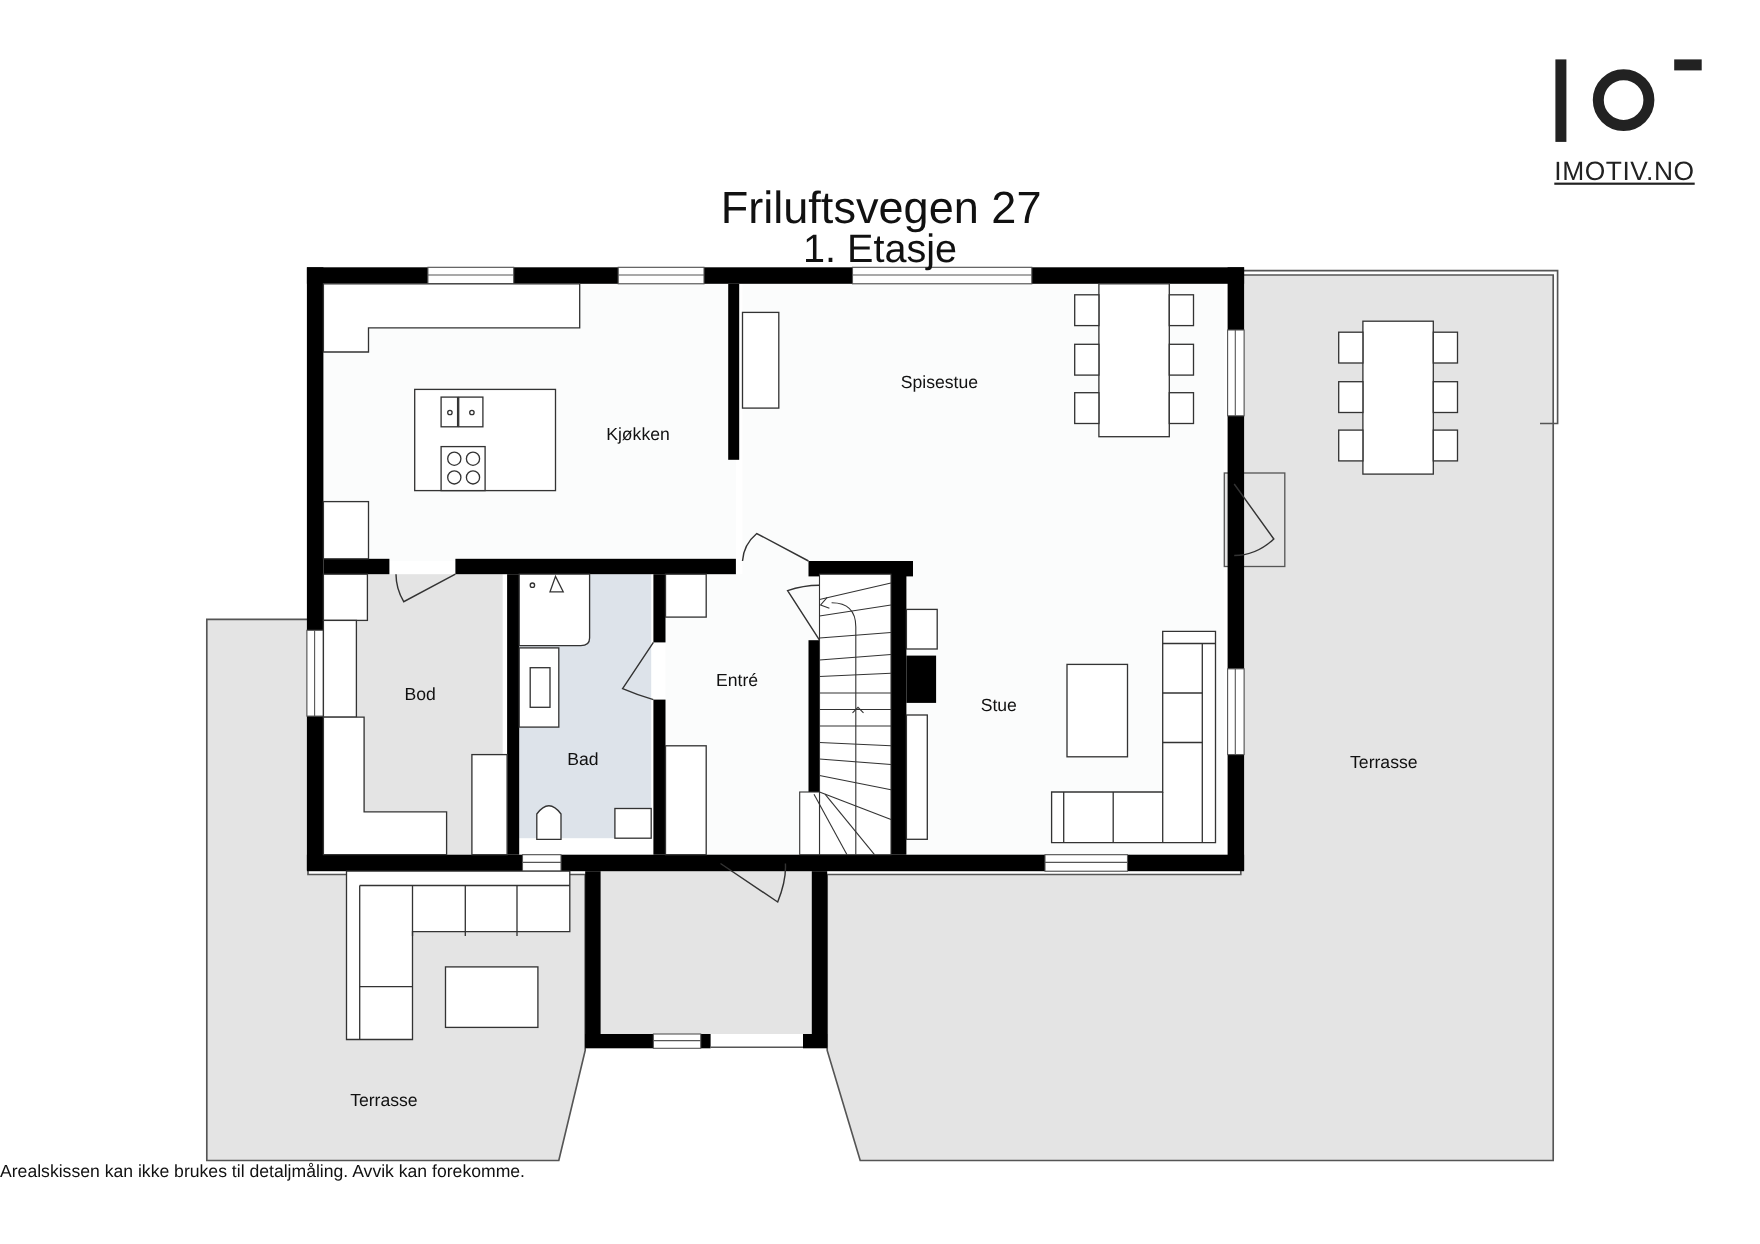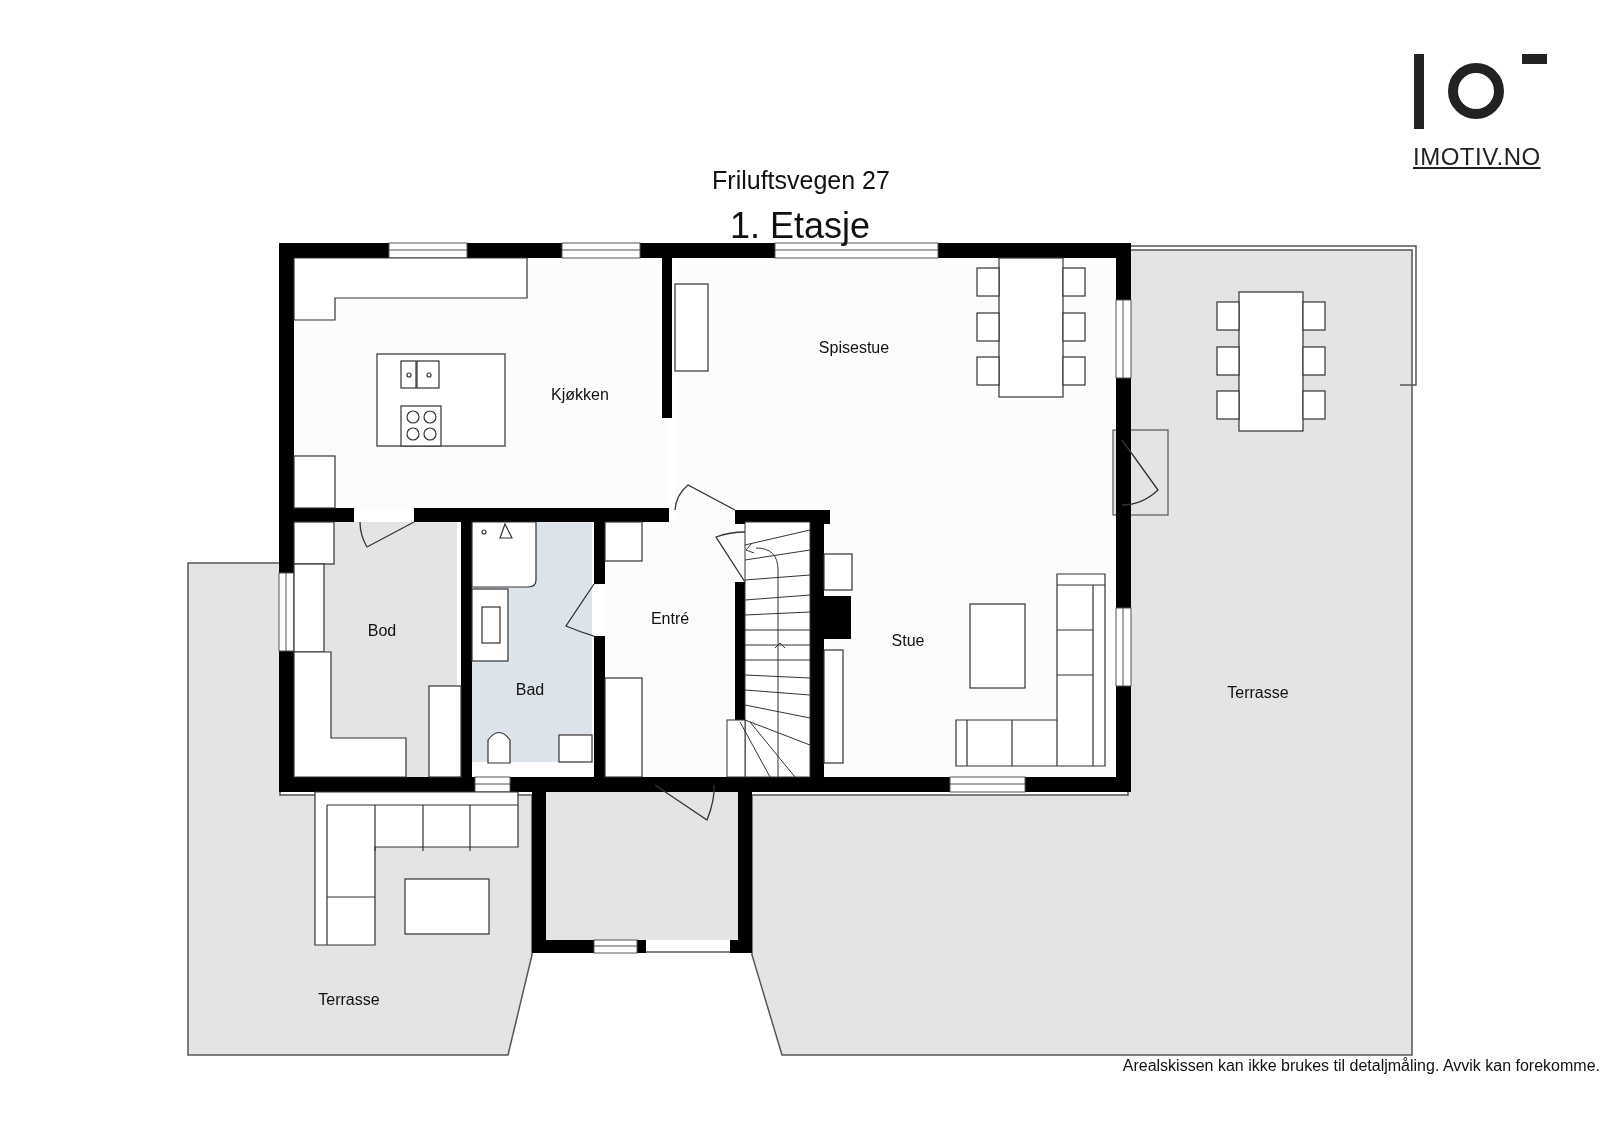--- a/index.html
+++ b/index.html
@@ -1,22 +1,22 @@
 <!DOCTYPE html>
 <html><head>
 <meta charset="utf-8">
 <style>
   html, body { margin:0; padding:0; background:#ffffff; }
   body { width:1600px; height:1131px; position:relative; overflow:hidden; font-family:"Liberation Sans", sans-serif; }
   #plan { position:absolute; left:0; top:0; width:1600px; height:1131px; }
   .title { position:absolute; left:0; width:1600px; text-align:center; color:#111; }
-  #t1 { top:166px; font-size:25px; left:1px; }
+  #t1 { top:166px; font-size:41px; left:1px; }
   #t2 { top:205px; font-size:36px; }
   .logo-text { position:absolute; left:1413px; top:143px; font-size:24px; color:#222; letter-spacing:0.5px;text-decoration:underline; }
-  .disclaimer { position:absolute; left:0; width:1600px; top:1057px; text-align:right; font-size:16px; color:#111; }
+  .disclaimer { position:absolute; left:0; width:1600px; top:1057px; text-align:left; font-size:16px; color:#111; }
   .lbl { font-family:"Liberation Sans", sans-serif; font-size:16px; fill:#111; }
 </style>
 </head>
 <body>
 
 <svg id="plan" viewBox="0 0 1600 1131" xmlns="http://www.w3.org/2000/svg">
 
   <g>
     <polygon points="1128,250 1412,250 1412,1055 782,1055 752,955 752,795 1128,795" fill="#e4e4e4" stroke="#555" stroke-width="1.5"></polygon>
     <polyline points="1128,246 1416,246 1416,385 1400,385" fill="none" stroke="#555" stroke-width="1.5"></polyline>

